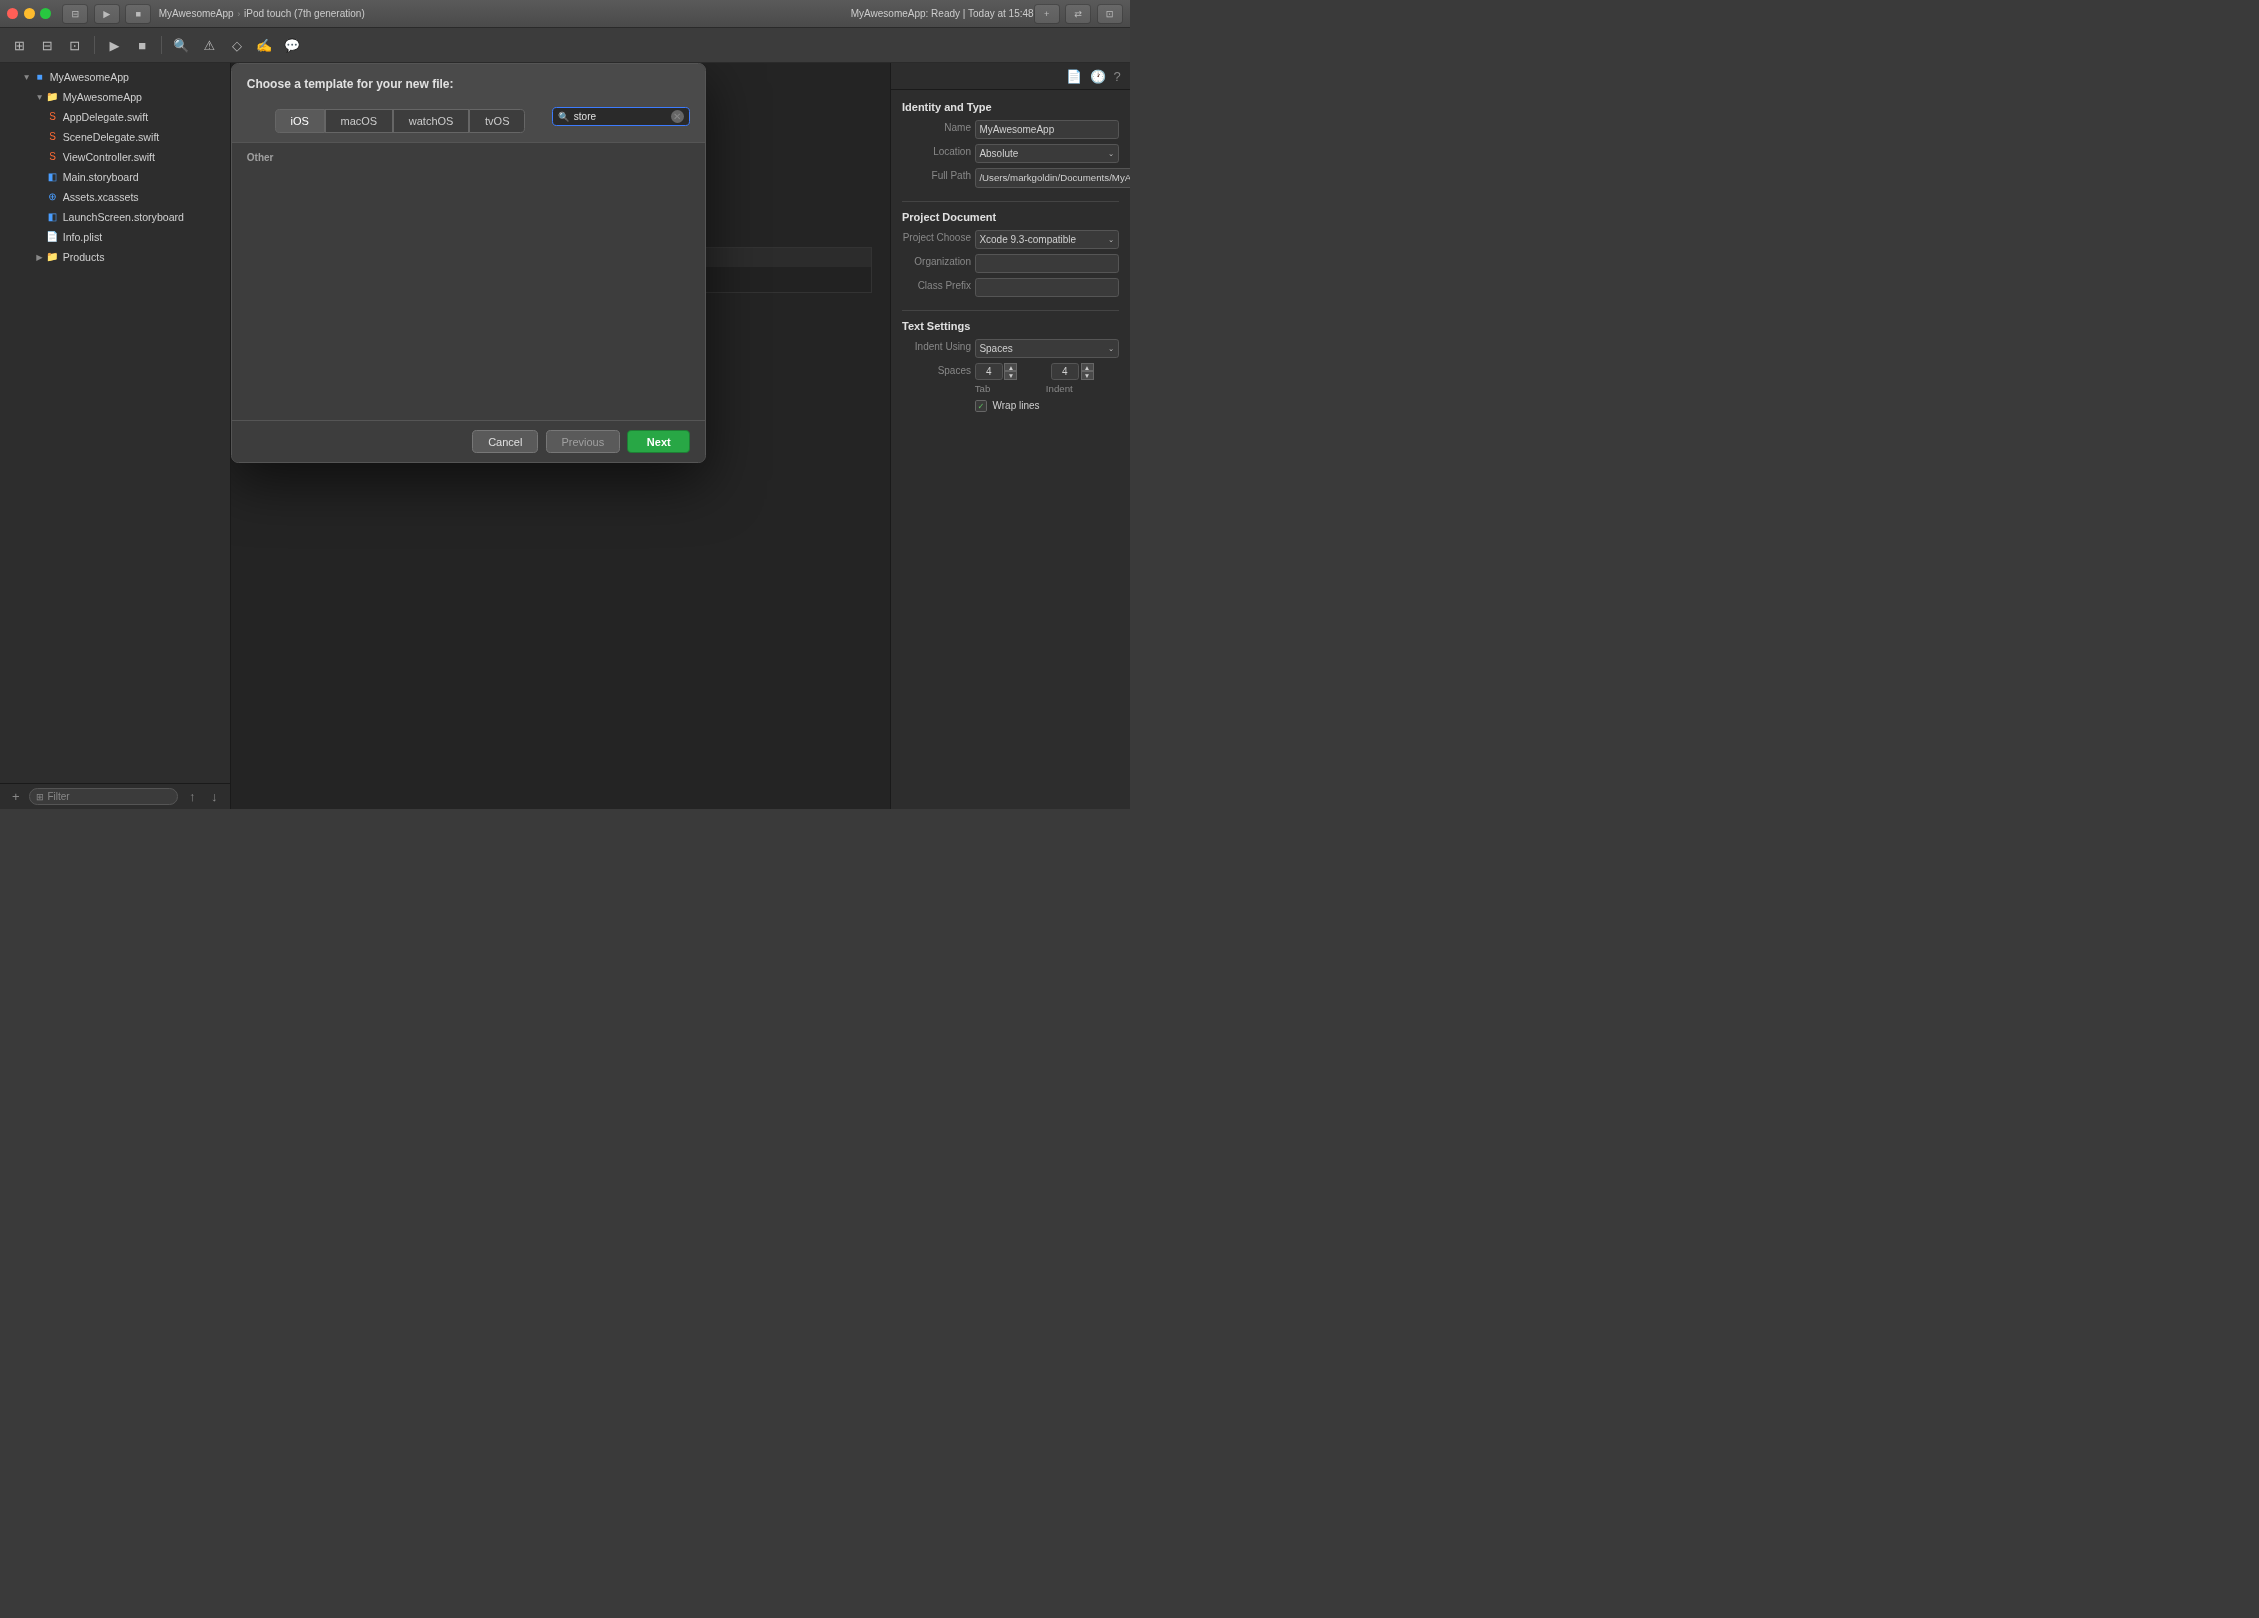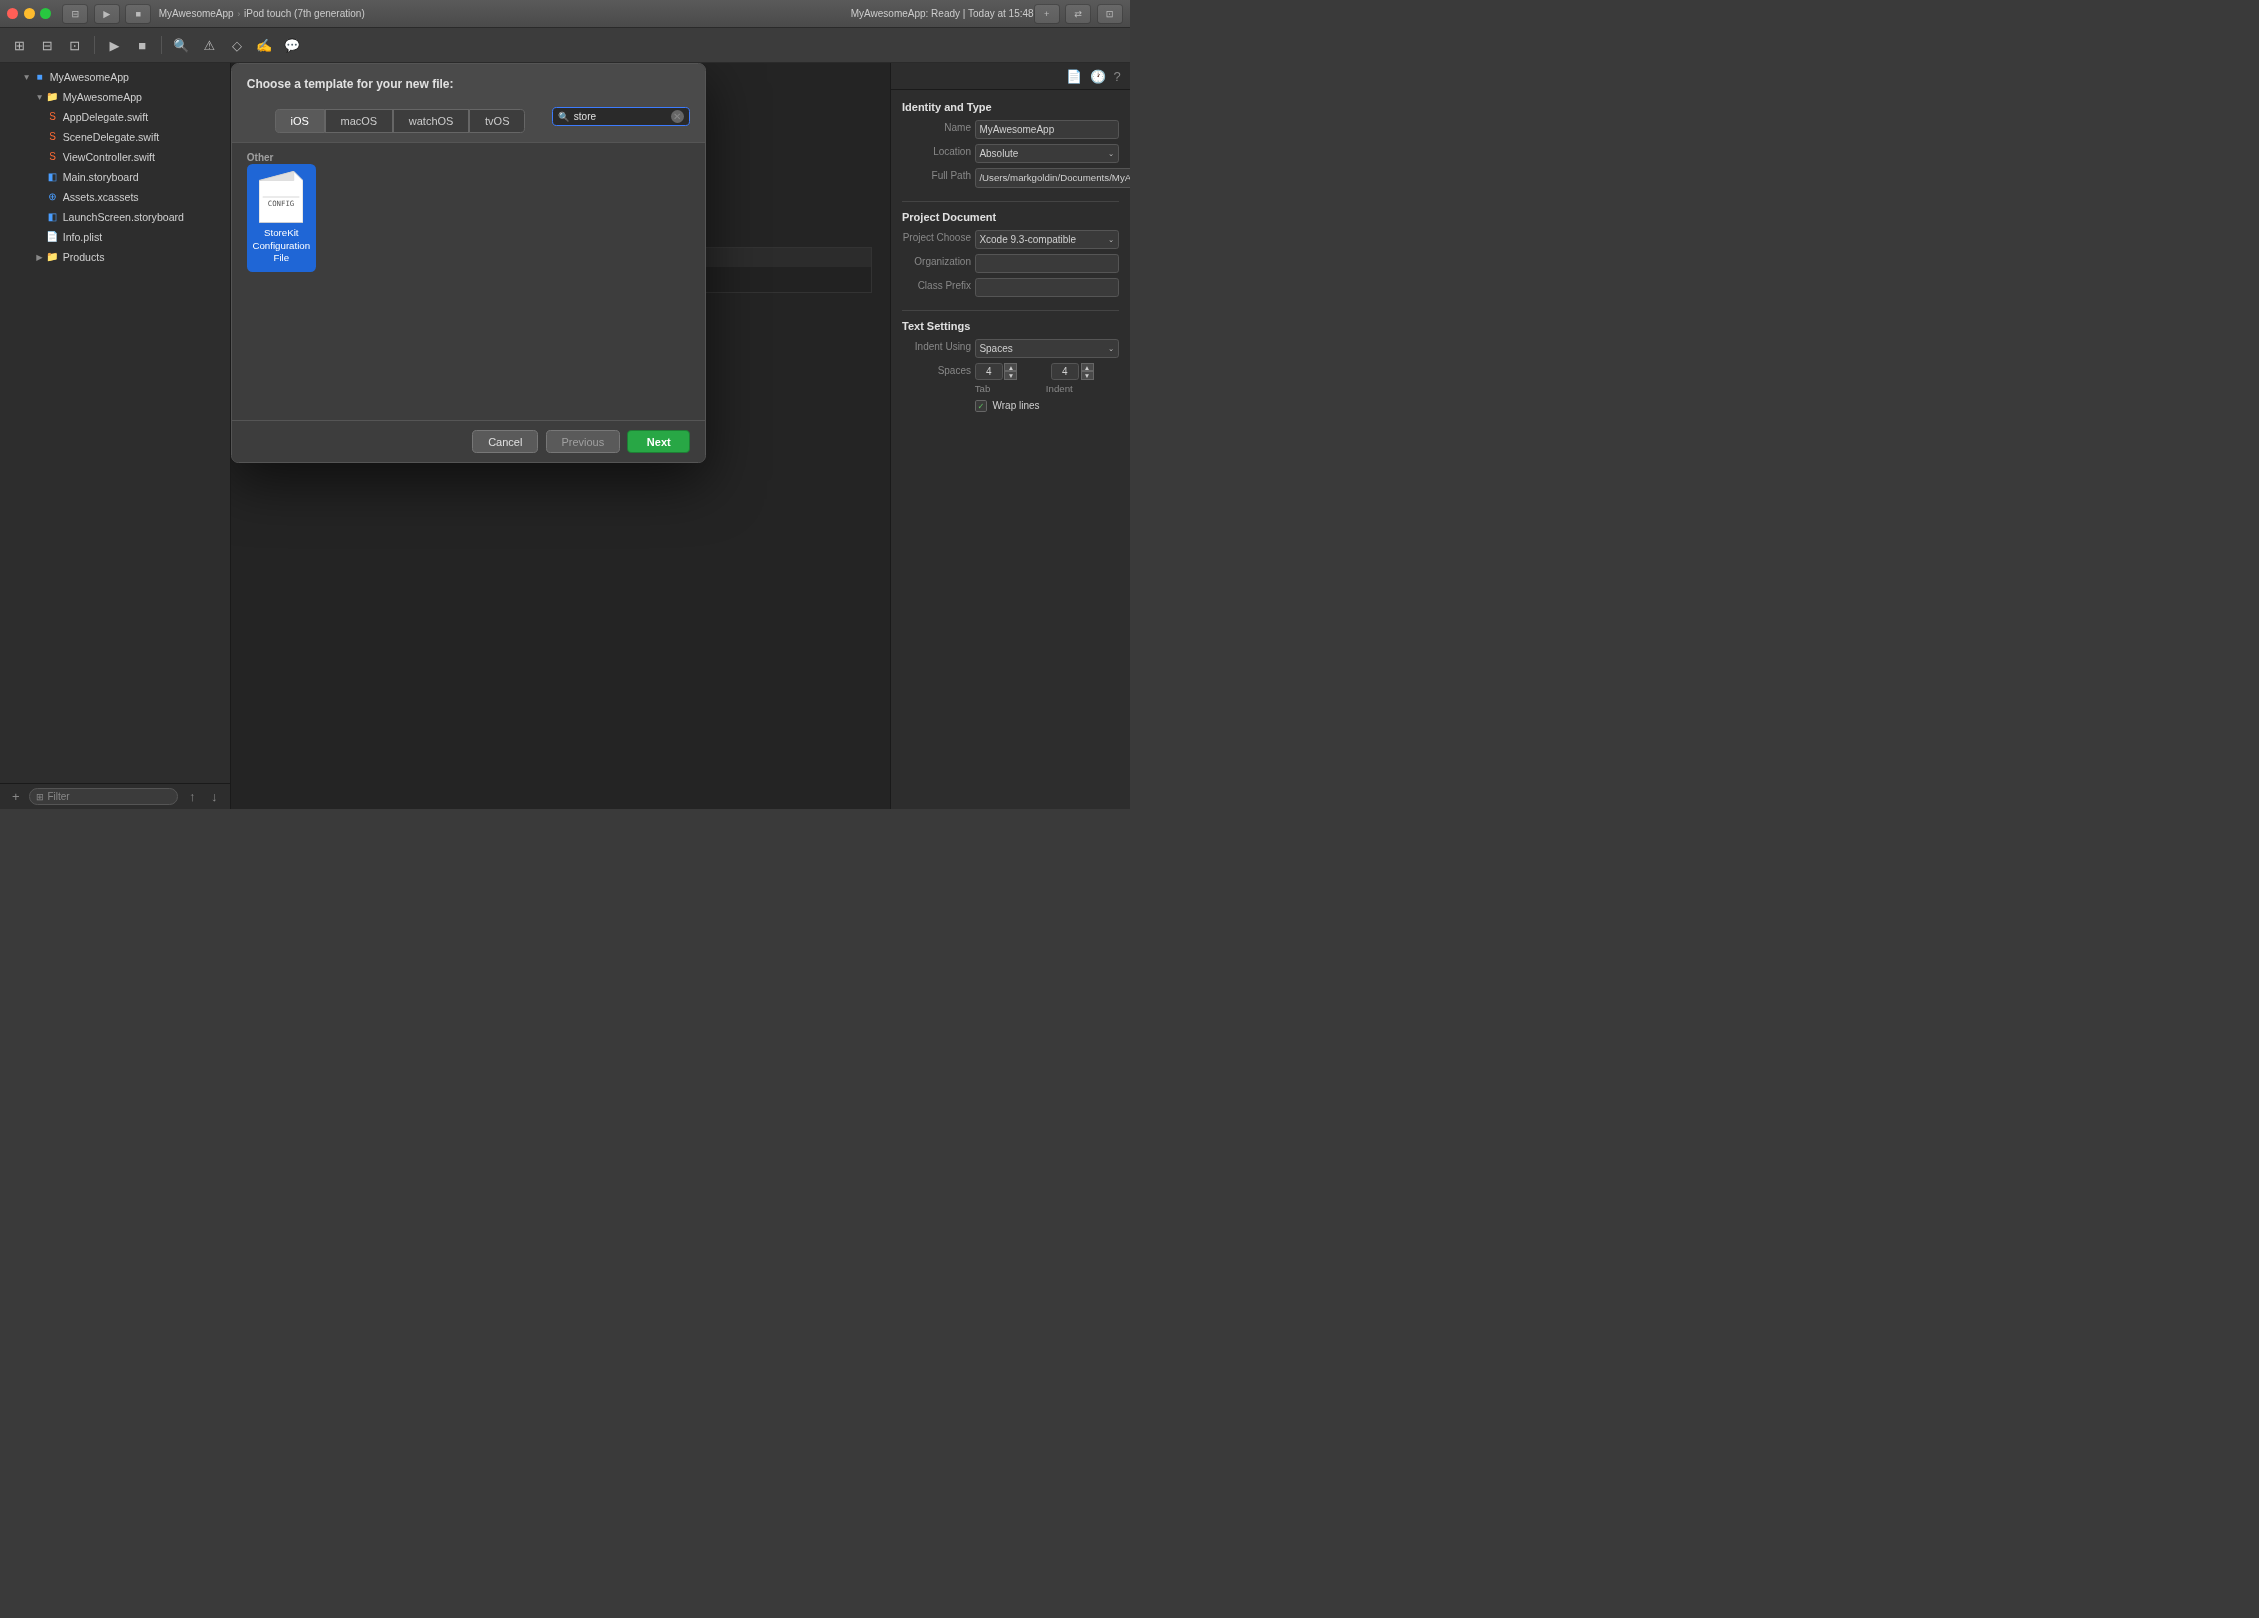--- a/index.html
+++ b/index.html
@@ -257,21 +257,21 @@
       display: flex; align-items: center; justify-content: center;
     }
     .modal-body {
       padding: 9.2px 14.8px;
       min-height: 277px;
     }
     .modal-section-title {
       font-size: 10px;
       font-weight: 600;
       color: #a0a0a0;
-      margin-bottom: 1px;
+      margin-bottom: 16px;
     }
     .file-grid {
       display: flex;
       flex-wrap: wrap;
       gap: 7.4px;
     }
     .file-item {
       width: 69px;
       display: flex;
       flex-direction: column;
@@ -765,34 +765,20 @@
             <div class="search-field">
               <span style="color:#888;font-size:9.2px;">🔍</span>
               <span class="search-field-text">store</span>
               <div class="search-clear">✕</div>
             </div>
           </div>
         </div>
 
         <div class="modal-body">
           <div class="modal-section-title">Other</div>
-          <div class="file-grid">
-
-            <div class="file-item selected">
-              <div class="file-icon">
-                <svg viewBox="0 0 48 56" width="44" height="52" style="font-size:11px">
-                  <polygon points="0,10 38,0 48,10 48,56 0,56" fill="white" stroke="#ccc" stroke-width="1"></polygon>
-                  <polygon points="0,10 38,0 38,10" fill="#e0e0e0" stroke="#ccc" stroke-width="0.5"></polygon>
-                  <text x="24" y="38" text-anchor="middle" font-size="8" fill="#555" font-family="monospace">CONFIG</text>
-                  <line x1="4" y1="28" x2="44" y2="28" stroke="#aaa" stroke-width="0.5"></line>
-                </svg>
-              </div>
-              <div class="file-label">StoreKit Configuration File</div>
-            </div>
-          </div>
         </div>
 
         <div class="modal-footer">
           <button class="btn-cancel">Cancel</button>
           <button class="btn-prev">Previous</button>
           <button class="btn-next">Next</button>
         </div>
       </div>
     </div>
   </div>

